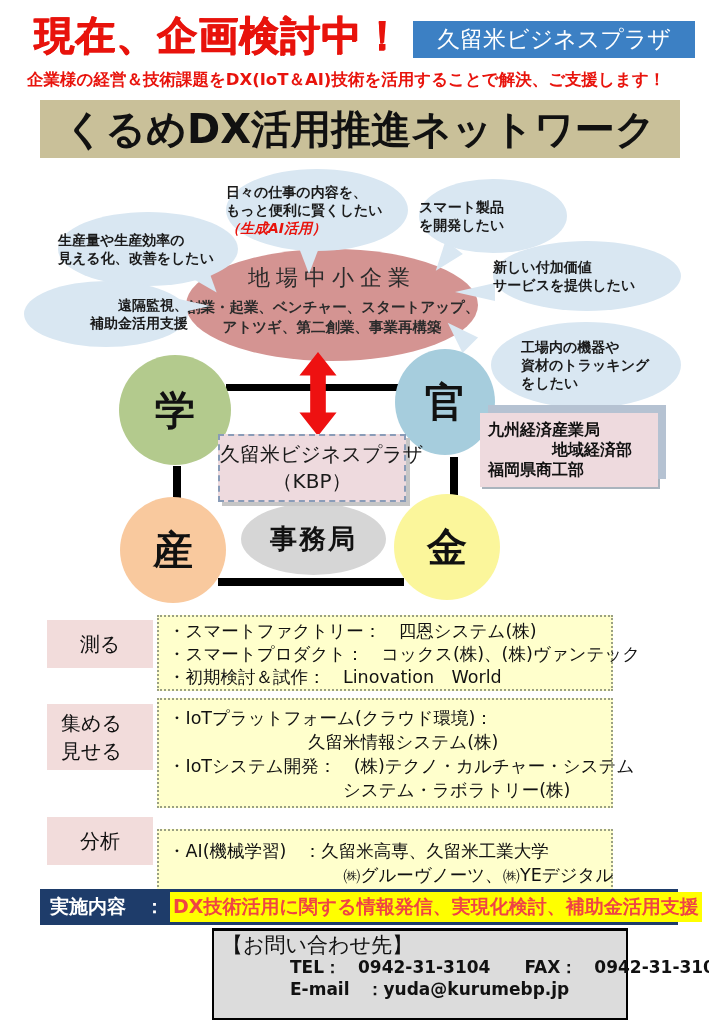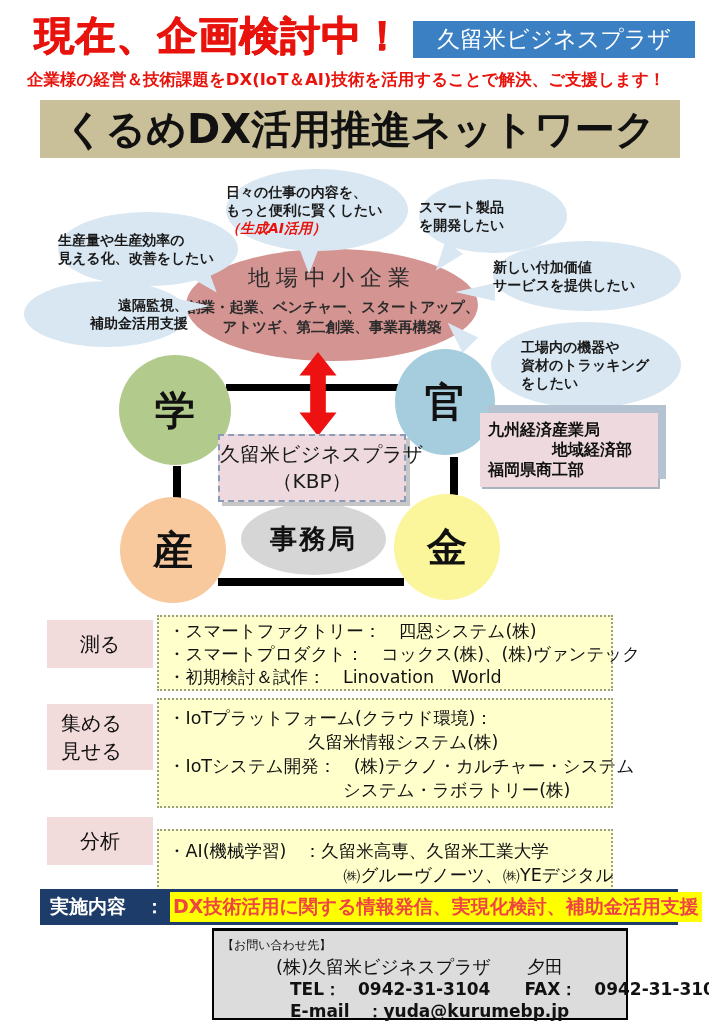--- a/index.html
+++ b/index.html
@@ -76,21 +76,21 @@
   .rb3 div{line-height:24px;}
   
   .impl-bar{left:40px;top:889px;width:638px;height:36px;background:#1e3c6a;z-index:1;
     display:flex;align-items:center;}
   .impl-label{color:#fff;font-size:19px;font-weight:700;margin-left:10px;white-space:nowrap;}
   .impl-highlight{background:#ffff00;color:#ef4444;font-size:19px;font-weight:700;
     margin-left:6px;padding:2px 3px;white-space:nowrap;}
   .contact-box{left:212px;top:928px;width:416px;height:92px;background:#dcdcdc;z-index:1;
     border:2px solid #000;border-top-width:3px;box-sizing:border-box;padding:3px 0 0 8px;}
   .contact-box div{white-space:nowrap;color:#111;}
-  .ct-heading{font-size:12px;line-height:22px;}
+  .ct-heading{font-size:21px;line-height:22px;}
   .ct-line1{font-size:18px;line-height:22px;}
   .ct-line2,.ct-line3{font-size:17px;font-weight:700;line-height:22px;}
 </style>
 </head>
 <body>
 
 <div class="page">
 
   <div class="abs status-title">現在、企画検討中！</div>
   <div class="abs org-badge">久留米ビジネスプラザ</div>
@@ -188,18 +188,17 @@
     <div>　　　　　　　　　　㈱グルーヴノーツ、㈱YEデジタル</div>
   </div>
 
   <div class="abs impl-bar">
     <span class="impl-label">実施内容　：</span>
     <span class="impl-highlight">DX技術活用に関する情報発信、実現化検討、補助金活用支援</span>
   </div>
 
   <div class="abs contact-box">
     <div class="ct-heading">【お問い合わせ先】</div>
-    <div class="ct-line1">　　　(株)久留米ビジネスプラザ　　夕田</div>
     <div class="ct-line2">　　　　TEL：　0942-31-3104　　FAX：　0942-31-3107</div>
     <div class="ct-line3">　　　　E-mail　：yuda@kurumebp.jp</div>
   </div>
 
 </div>
 
 </body></html>

